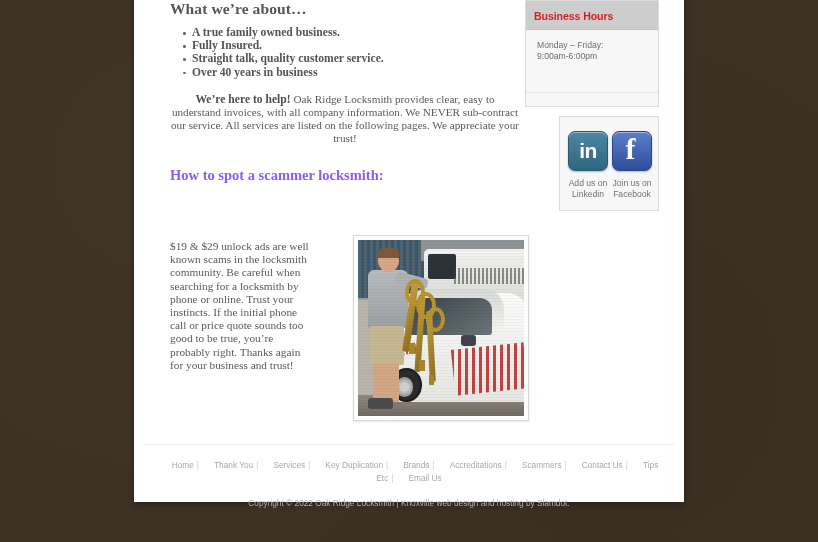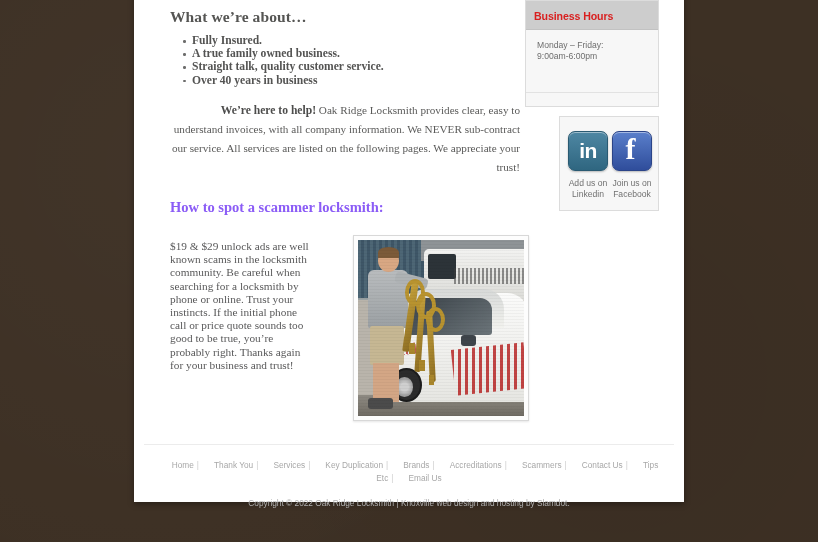--- a/index.html
+++ b/index.html
@@ -33,21 +33,21 @@
   .inner {
     position: relative;
     width: 100%;
     height: 100%;
   }
 
   
   .main-col {
     position: absolute;
     left: 36px;
-    top: 16px;
+    top: 8px;
     width: 350px;
   }
   h2.section-title {
     font-family: "Liberation Serif", serif;
     font-size: 15.5px;
     font-weight: bold;
     color: #555553;
     margin: 0 0 9px 0;
     letter-spacing: 0.1px;
   }
@@ -77,23 +77,23 @@
     left: -9px;
     top: 5px;
     width: 2.5px;
     height: 2.5px;
     border-radius: 50%;
     background: #6d6d6c;
   }
   p.intro {
     margin: 0;
     font-size: 11.2px;
-    line-height: 19px;
+    line-height: 13px;
     color: #5a5a59;
-    text-align: right;
+    text-align: center;
   }
   p.intro b {
     color: #4d4d4c;
     font-size: 11.6px;
   }
   ol.scam-list {
     margin: 0;
     padding: 0 0 0 34px;
     font-size: 8.6px;
     color: #6b6b69;
@@ -417,22 +417,22 @@
 <div class="page-bg"></div>
 
 <div class="content-card">
   <div class="inner">
 
     <div class="main-col">
 
       <h2 class="section-title">What we’re about…</h2>
 
       <ul class="feature-list">
+        <li>A true family owned business.</li>
         <li>Fully Insured.</li>
-        <li>A true family owned business.</li>
         <li>Straight talk, quality customer service.</li>
         <li>Over 40 years in business</li>
       </ul>
 
       <p class="intro"><b>We’re here to help!</b><span> Oak Ridge Locksmith provides clear, easy to understand invoices, with all company information. We NEVER sub-contract our service. All services are listed on the following pages. We appreciate your trust!</span></p>
 
       <h2 class="section-title-2">How to spot a scammer locksmith:</h2>
 
     </div>
 

